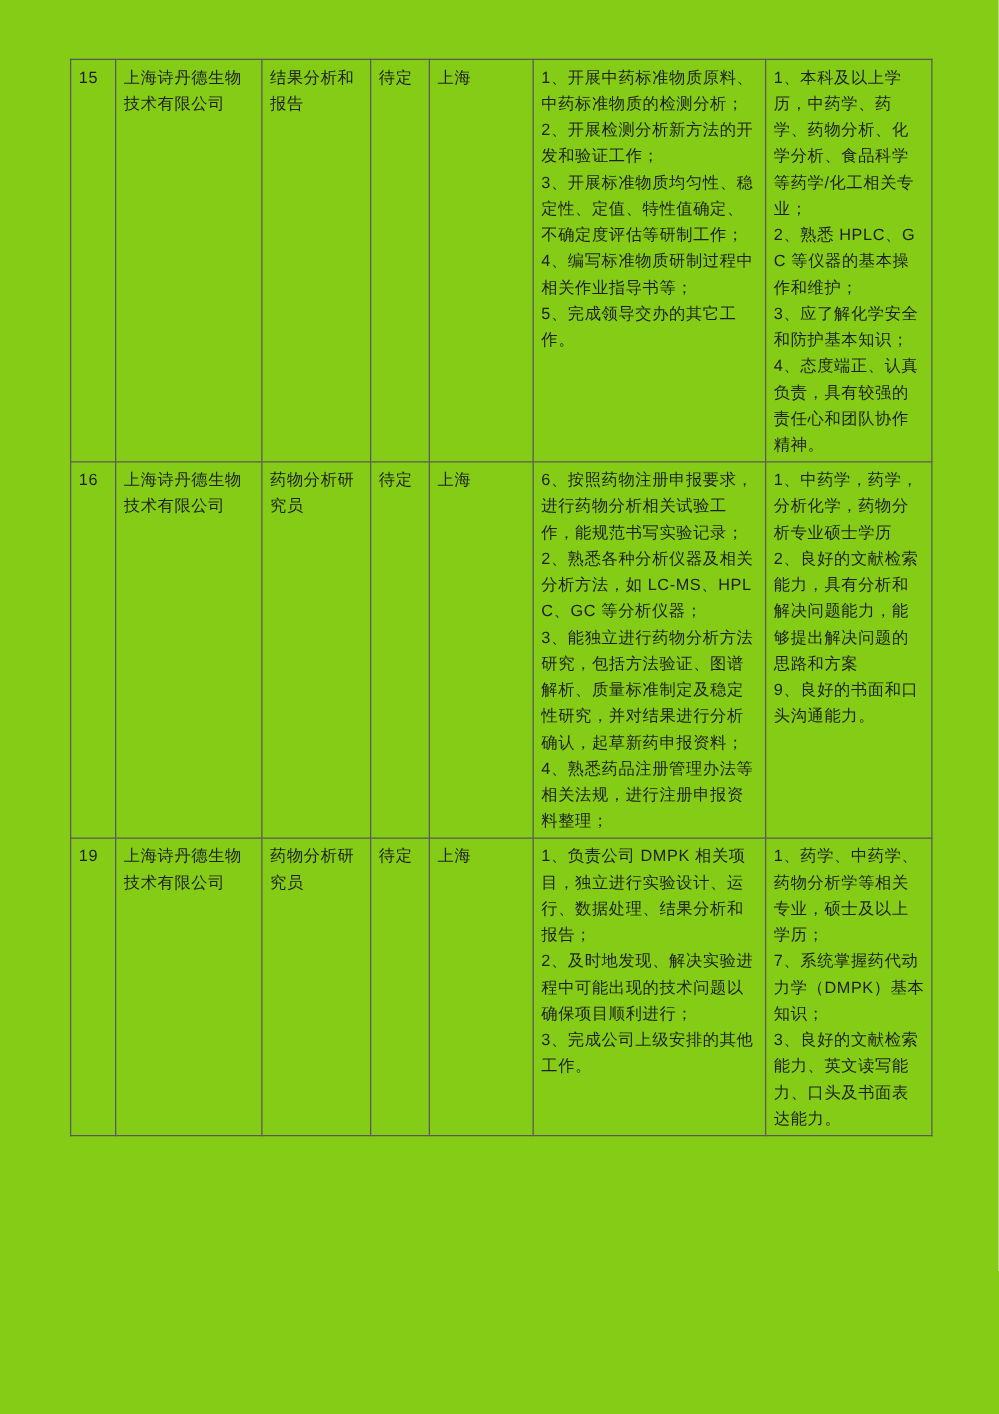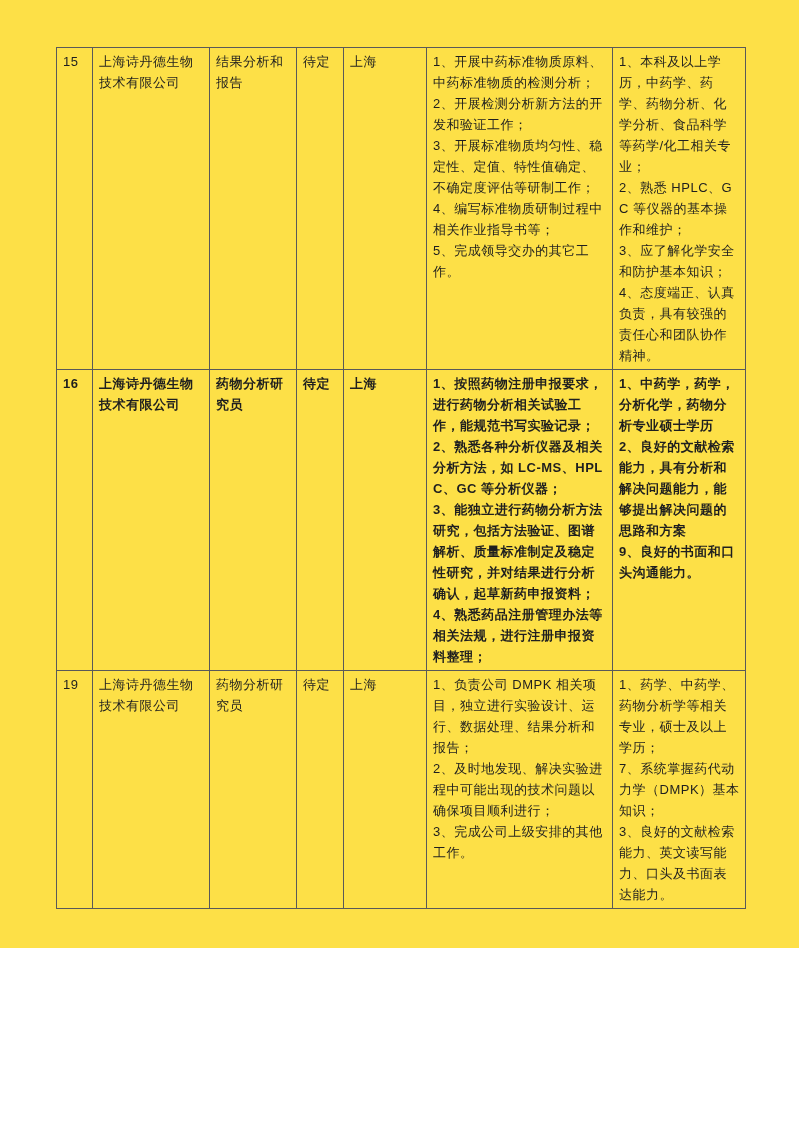--- a/index.html
+++ b/index.html
@@ -6,22 +6,22 @@
   html, body {
     width: 799px;
     height: 1131px;
     background: #ffffff;
     font-family: "Liberation Sans", "DejaVu Sans", sans-serif;
     color: #1f1f1f;
   }
   .page {
     position: relative;
     width: 799px;
-    height: 948px;
-    background: #fde047;
+    height: 1131px;
+    background: #84cc16;
     overflow: hidden;
   }
   table.job-table {
     position: absolute;
     left: 56px;
     top: 47px;
     border-collapse: collapse;
     table-layout: fixed;
     width: 689px;
   }
@@ -31,21 +31,21 @@
     padding: 3px 5px 3px 6px;
     font-size: 13px;
     line-height: 21px;
     letter-spacing: 0.5px;
     white-space: pre-wrap;
     word-break: break-all;
     overflow: hidden;
   }
   td.cell-no { padding-left: 4px; }
   tr.row-a { height: 295px; }
-  tr.row-b { height: 292px; font-weight: bold; }
+  tr.row-b { height: 292px; }
   tr.row-c { height: 232px; }
 </style>
 </head>
 <body>
 
 <div class="page">
   <table class="job-table">
     <colgroup>
       <col style="width:36px">
       <col style="width:117px">
@@ -71,21 +71,21 @@
 2、熟悉 HPLC、GC 等仪器的基本操作和维护；
 3、应了解化学安全和防护基本知识；
 4、态度端正、认真负责，具有较强的责任心和团队协作精神。</td>
       </tr>
       <tr class="row-b">
         <td class="cell-no">16</td>
         <td>上海诗丹德生物技术有限公司</td>
         <td>药物分析研究员</td>
         <td>待定</td>
         <td>上海</td>
-        <td>1、按照药物注册申报要求，进行药物分析相关试验工作，能规范书写实验记录；
+        <td>6、按照药物注册申报要求，进行药物分析相关试验工作，能规范书写实验记录；
 2、熟悉各种分析仪器及相关分析方法，如 LC-MS、HPLC、GC 等分析仪器；
 3、能独立进行药物分析方法研究，包括方法验证、图谱解析、质量标准制定及稳定性研究，并对结果进行分析确认，起草新药申报资料；
 4、熟悉药品注册管理办法等相关法规，进行注册申报资料整理；</td>
         <td>1、中药学，药学，分析化学，药物分析专业硕士学历
 2、良好的文献检索能力，具有分析和解决问题能力，能够提出解决问题的思路和方案
 9、良好的书面和口头沟通能力。</td>
       </tr>
       <tr class="row-c">
         <td class="cell-no">19</td>
         <td>上海诗丹德生物技术有限公司</td>

